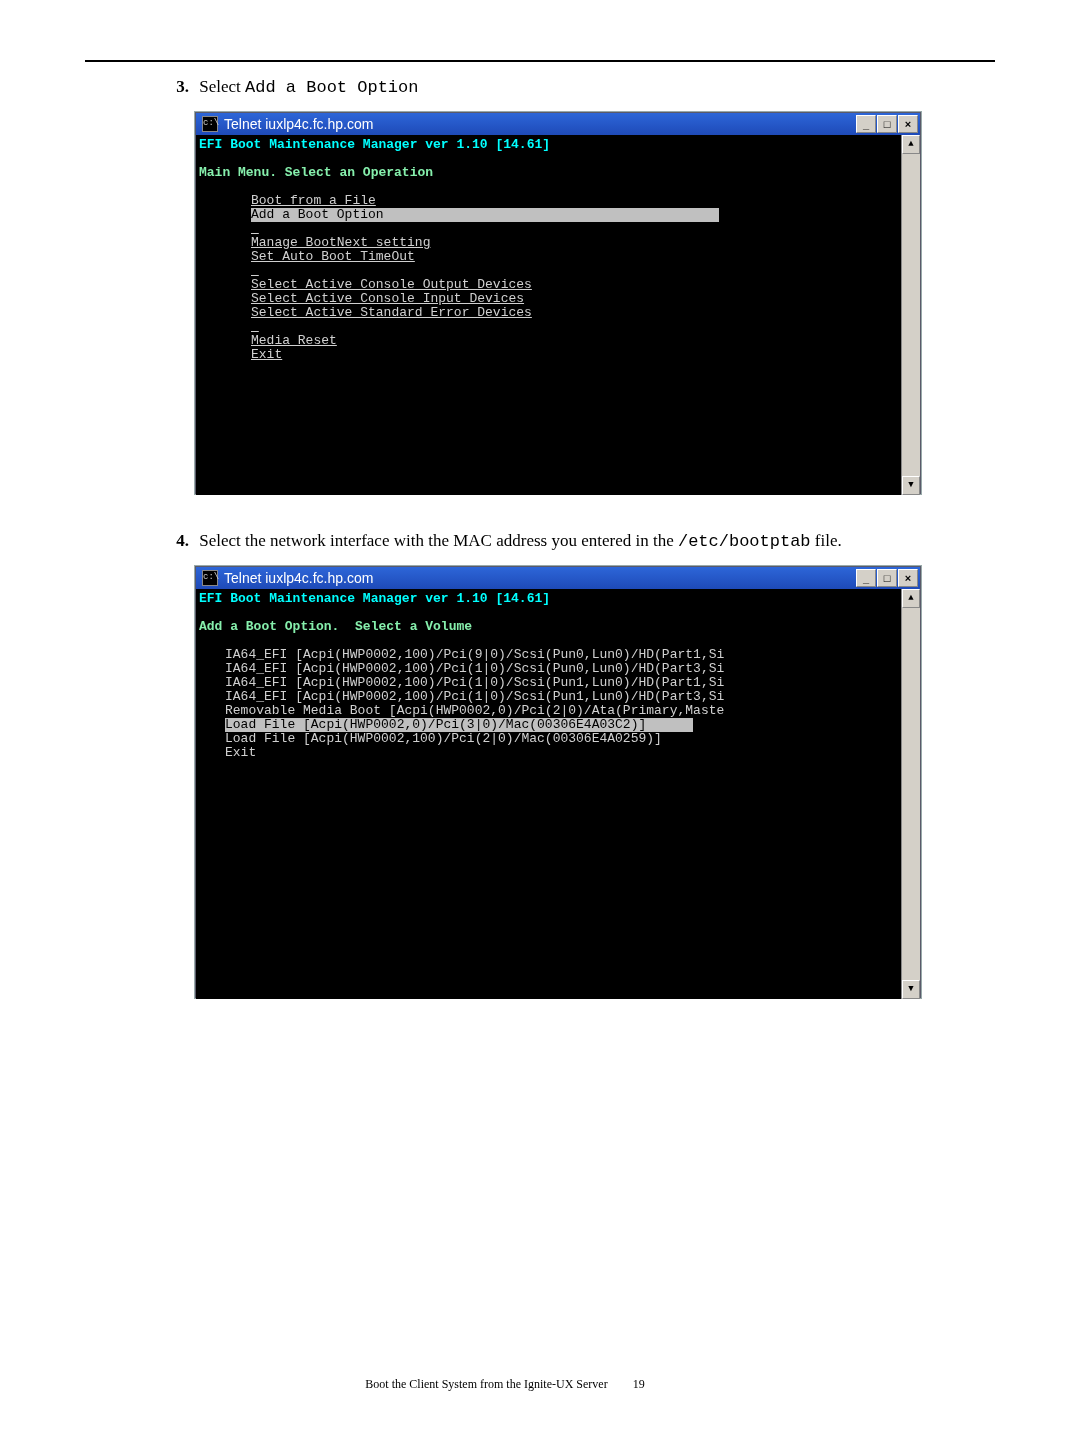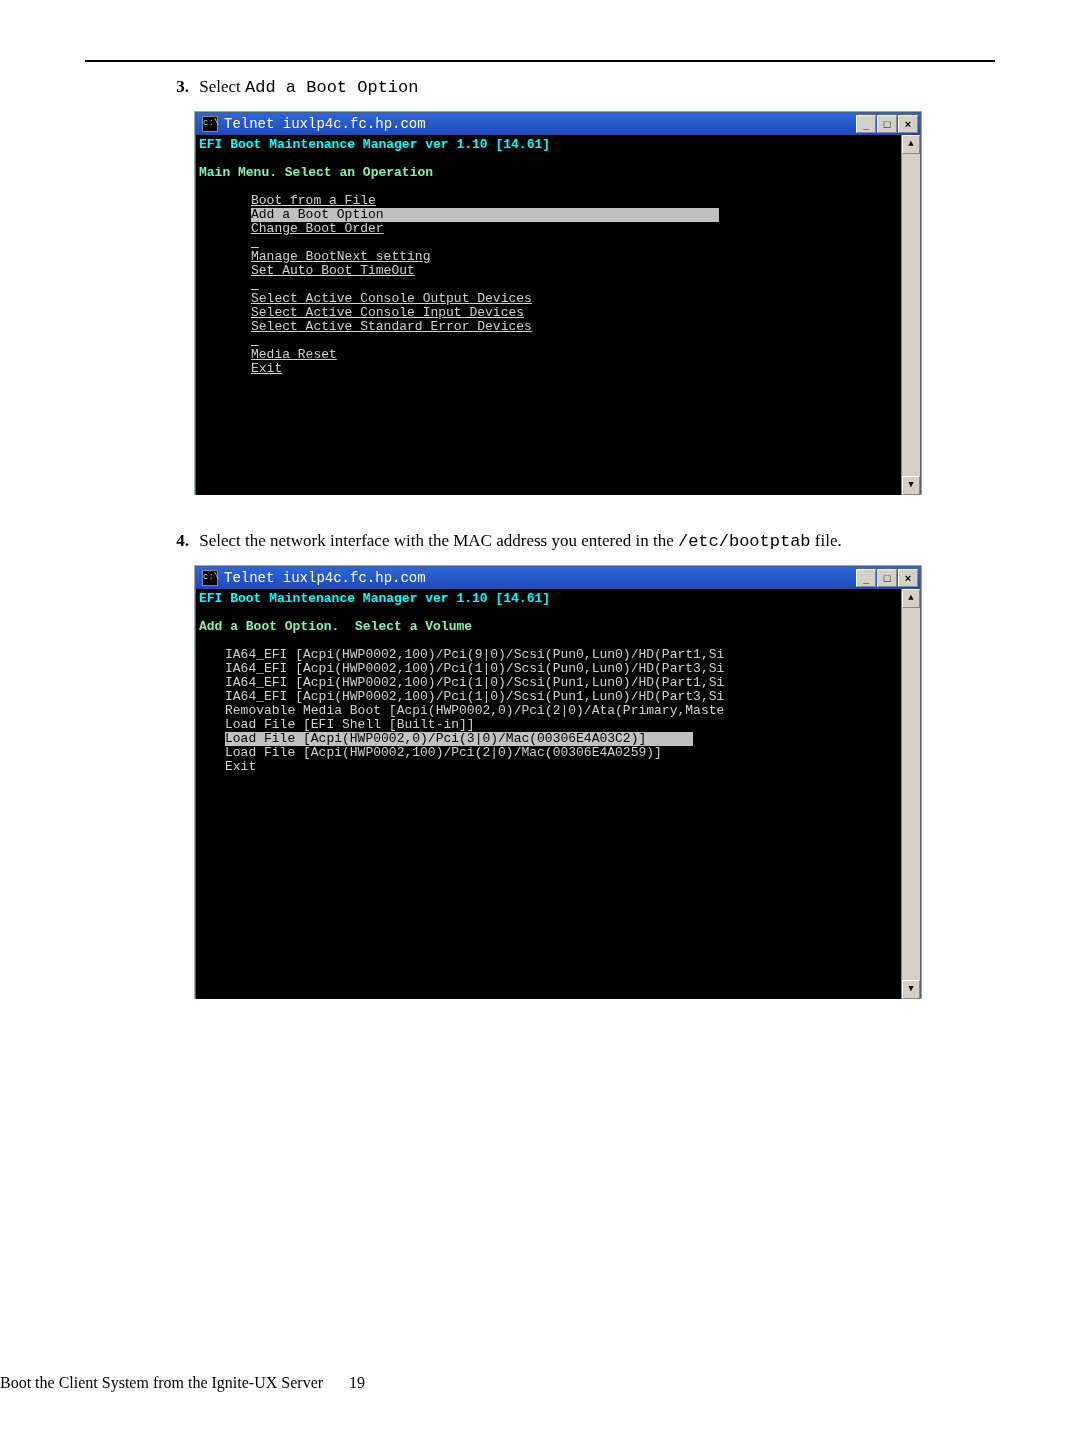--- a/index.html
+++ b/index.html
@@ -5,33 +5,33 @@
   html,body{margin:0;padding:0;background:#fff;font-family:"Times New Roman",serif;color:#000;}
   .page{width:1080px;height:1438px;margin:0 auto;position:relative;box-sizing:border-box;padding:60px 85px;}
   .rule{border-top:2px solid #000;margin-bottom:14px;}
   .step{margin-left:80px;margin-bottom:12px;font-size:17px;line-height:1.35;}
   .step .num{font-weight:bold;display:inline-block;width:24px;text-align:right;margin-right:6px;}
   .mono{font-family:"Courier New",monospace;}
   .telnet{margin-left:110px;width:724px;border:1px solid #5a5a6a;background:#000;color:#fff;font-family:"Lucida Console","Courier New",monospace;font-size:13px;line-height:14px;box-shadow:0 0 0 1px #9aa;}
   .tbar{height:22px;background:linear-gradient(#2d66d8,#1e4ab8);display:flex;align-items:center;justify-content:space-between;padding:0 2px;}
   .tleft{display:flex;align-items:center;gap:6px;padding-left:4px;}
   .ticon{width:14px;height:14px;background:#000;border:1px solid #888;display:inline-block;font-size:9px;line-height:12px;text-align:center;color:#ccc;}
-  .ttitle{color:#fff;font-family:Liberation Mono, monospace;font-size:14px;}
+  .ttitle{color:#fff;font-family:Liberation Sans, sans-serif;font-size:14px;}
   .tbtns{display:flex;gap:0;}
   .tbtn{width:18px;height:16px;background:#d4d0c8;border:1px solid #888;border-top-color:#fff;border-left-color:#fff;margin-left:1px;display:flex;align-items:center;justify-content:center;color:#000;font-size:11px;font-family:Arial,sans-serif;font-weight:bold;}
   .tbody{position:relative;background:#000;color:#d0d0d0;padding:3px 0 3px 3px;}
   .scroll{position:absolute;right:0;top:0;bottom:0;width:18px;background:#d4d0c8;border-left:1px solid #888;display:flex;flex-direction:column;justify-content:space-between;}
   .sarrow{height:17px;background:#d4d0c8;border:1px solid #888;border-top-color:#fff;border-left-color:#fff;display:flex;align-items:center;justify-content:center;font-size:9px;color:#000;}
   .cyan{color:#00ffff;font-weight:bold;}
   .yellow{color:#86efac;font-weight:bold;}
   .row{white-space:pre;padding-right:20px;}
   .sel{background:#c0c0c0;color:#000;display:inline-block;}
   .indent1{padding-left:52px;text-decoration:underline;}
   .indent2{padding-left:26px;}
-  .footer{position:absolute;bottom:46px;left:0;right:70px;text-align:left;font-size:16px;}
+  .footer{position:absolute;bottom:46px;left:0;right:70px;text-align:center;font-size:12px;}
   .footer .pn{display:inline-block;margin-left:22px;}
 </style>
 </head>
 <body>
 
 <div class="page">
   <div class="rule"></div>
 
   <div class="step">
     <span class="num">3.</span>
@@ -54,21 +54,20 @@
       <div class="scroll">
         <div class="sarrow">▲</div>
         <div class="sarrow">▼</div>
       </div>
     <div class="row cyan">EFI Boot Maintenance Manager ver 1.10 [14.61]</div>
         <div style="height: 14px;"></div>
         <div class="row yellow">Main Menu. Select an Operation</div>
         <div style="height: 14px;"></div>
         <div class="row indent1">Boot from a File</div>
         <div class="row indent1"><span class="sel">Add a Boot Option                                           </span></div>
-        <div class="row indent1">Change Boot Order</div>
         <div class="row indent1">&nbsp;</div>
         <div class="row indent1">Manage BootNext setting</div>
         <div class="row indent1">Set Auto Boot TimeOut</div>
         <div class="row indent1">&nbsp;</div>
         <div class="row indent1">Select Active Console Output Devices</div>
         <div class="row indent1">Select Active Console Input Devices</div>
         <div class="row indent1">Select Active Standard Error Devices</div>
         <div class="row indent1">&nbsp;</div>
         <div class="row indent1">Media Reset</div>
         <div class="row indent1">Exit</div>
@@ -101,21 +100,20 @@
       </div>
     <div class="row cyan">EFI Boot Maintenance Manager ver 1.10 [14.61]</div>
         <div style="height: 14px;"></div>
         <div class="row yellow">Add a Boot Option.  Select a Volume</div>
         <div style="height: 14px;"></div>
         <div class="row indent2">IA64_EFI [Acpi(HWP0002,100)/Pci(9|0)/Scsi(Pun0,Lun0)/HD(Part1,Si</div>
         <div class="row indent2">IA64_EFI [Acpi(HWP0002,100)/Pci(1|0)/Scsi(Pun0,Lun0)/HD(Part3,Si</div>
         <div class="row indent2">IA64_EFI [Acpi(HWP0002,100)/Pci(1|0)/Scsi(Pun1,Lun0)/HD(Part1,Si</div>
         <div class="row indent2">IA64_EFI [Acpi(HWP0002,100)/Pci(1|0)/Scsi(Pun1,Lun0)/HD(Part3,Si</div>
         <div class="row indent2">Removable Media Boot [Acpi(HWP0002,0)/Pci(2|0)/Ata(Primary,Maste</div>
-        <div class="row indent2">Load File [EFI Shell [Built-in]]</div>
         <div class="row indent2"><span class="sel">Load File [Acpi(HWP0002,0)/Pci(3|0)/Mac(00306E4A03C2)]      </span></div>
         <div class="row indent2">Load File [Acpi(HWP0002,100)/Pci(2|0)/Mac(00306E4A0259)]</div>
         <div class="row indent2">Exit</div>
       </div>
   </div>
 
   <div class="footer">
     <span>Boot the Client System from the Ignite-UX Server</span>
     <span class="pn">19</span>
   </div>

